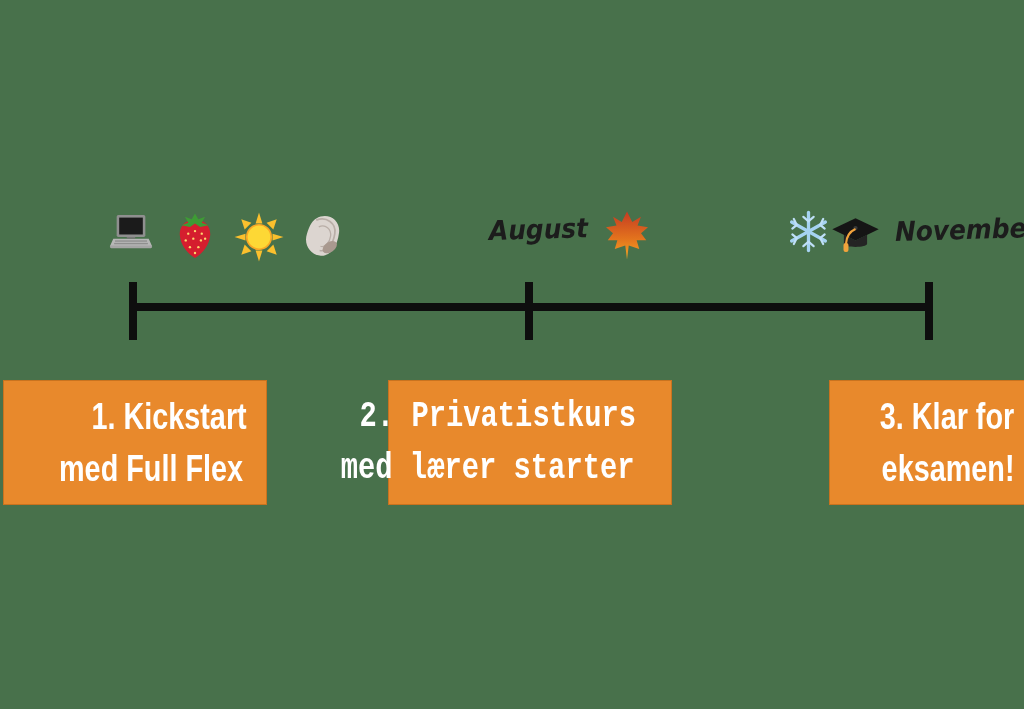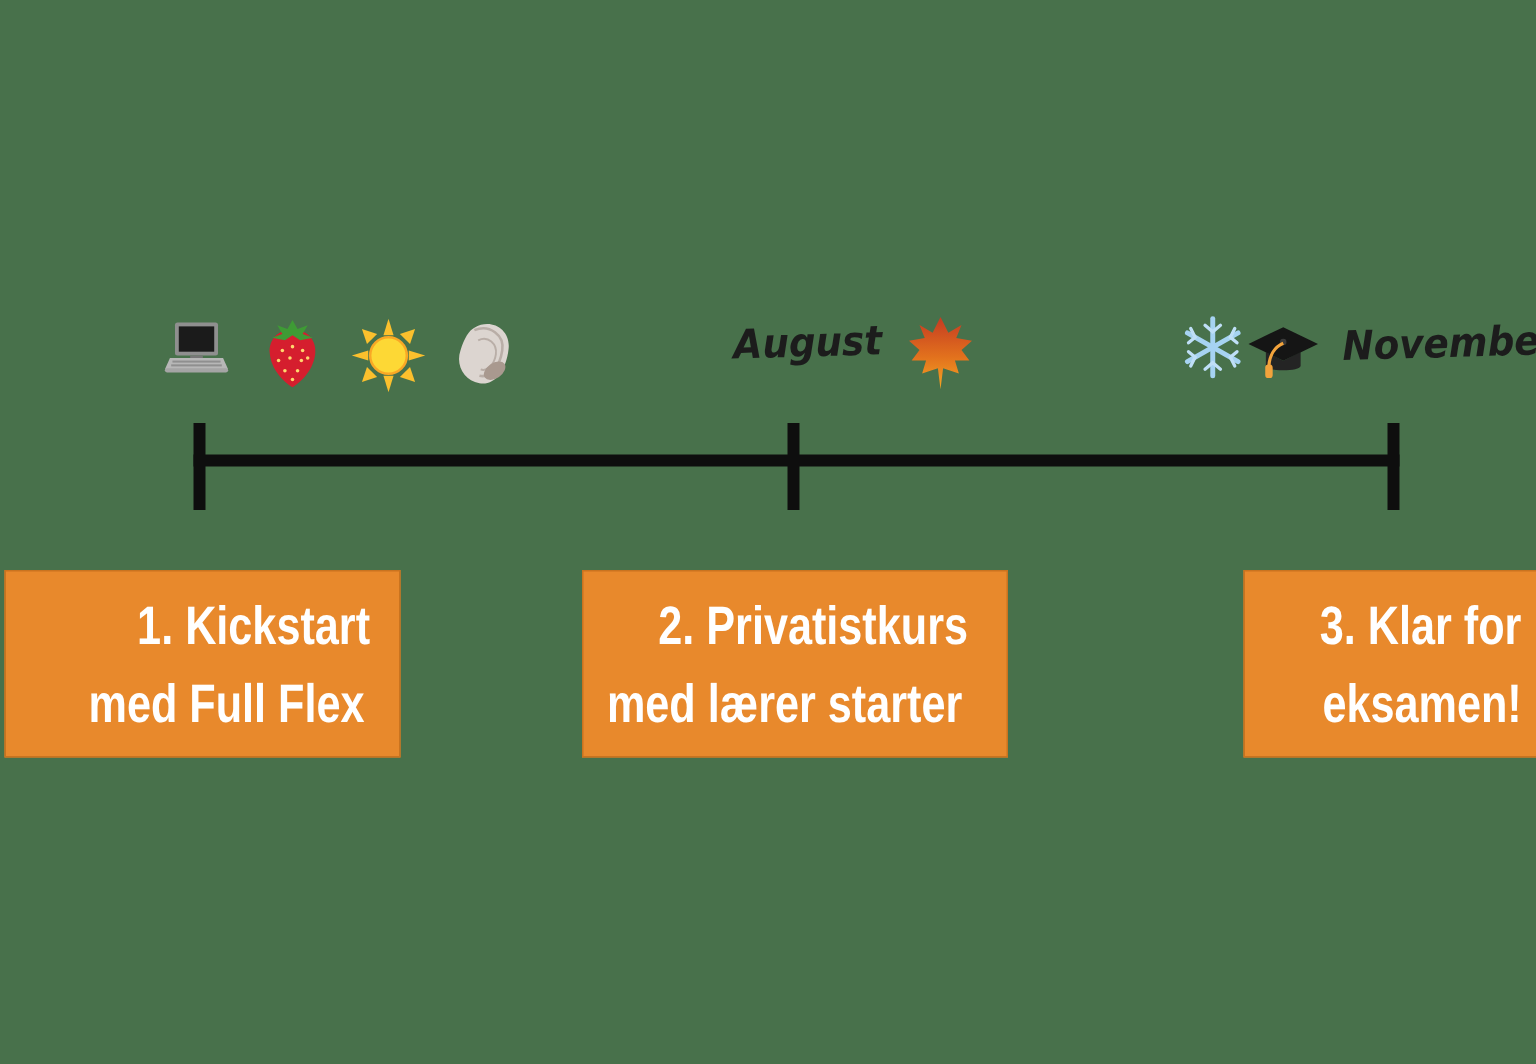--- a/index.html
+++ b/index.html
@@ -39,21 +39,21 @@
   .month-november{left:895px;top:216px;}
   
   .mbox{
     position:absolute;top:380px;height:125px;
     background:#E8892C;border:1px solid #C9731F;
     box-sizing:border-box;
     display:flex;flex-direction:column;align-items:flex-end;justify-content:center;
     color:#FFFFFF;
   }
   .mbox-1{left:3px;width:264px;}
-  .mbox-2{left:388px;width:284px;}
+  .mbox-2{left:388px;width:284px;font-family:Liberation Mono, monospace;}
   .mbox-3{left:829px;width:203px;}
   .mbox .line{
     display:block;text-align:center;
     font-weight:700;font-size:36px;line-height:52px;
     transform:scaleX(0.8);
     white-space:nowrap;
   }
 </style>
 </head>
 <body>

